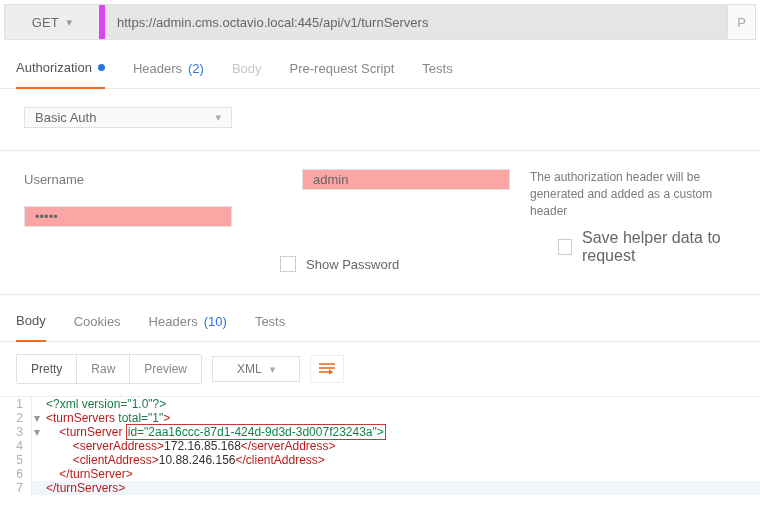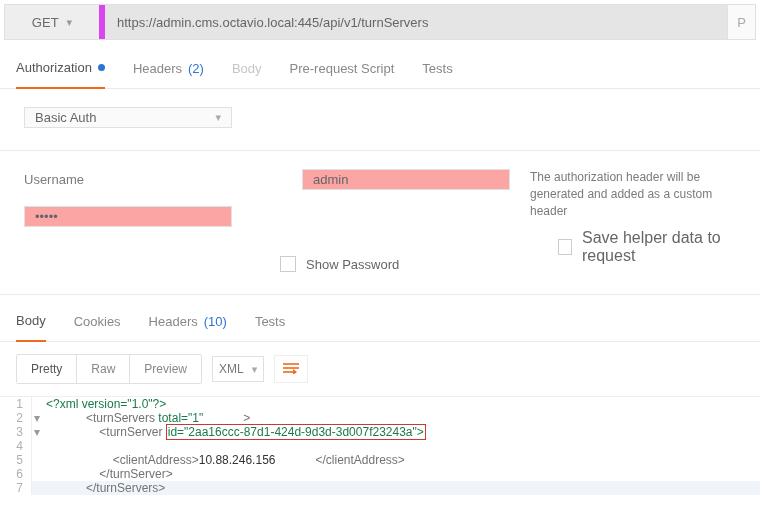--- a/index.html
+++ b/index.html
@@ -25,28 +25,28 @@
   .help { margin-left: 20px; color: #7b7b7b; font-size: 12px; line-height: 1.4; width: 220px; }
   .checkbox { width: 16px; height: 16px; border: 1px solid #ccc; margin-right: 10px; display: inline-block; vertical-align: middle; background: #fff; }
   .check-row { display: flex; align-items: center; margin-left: 48px; margin-top: 10px; color: #666; font-size: 16px; }
   .show-pw { display: flex; align-items: center; margin-left: 256px; margin-top: 29px; color: #666; font-size: 13px; }
   .response-tabs { display: flex; gap: 28px; padding: 18px 16px 0 16px; border-bottom: 1px solid #eaeaea; }
   .resp-toolbar { display: flex; align-items: center; gap: 10px; padding: 12px 16px; }
   .btn-group { display: flex; border: 1px solid #e0e0e0; border-radius: 2px; overflow: hidden; }
   .btn-group .btn { padding: 7px 14px; font-size: 12px; color: #888; background: #fff; cursor: pointer; }
   .btn-group .btn + .btn { border-left: 1px solid #e0e0e0; }
   .btn-group .btn.active { color: #555; }
-  .fmt { display: flex; align-items: center; gap: 8px; border: 1px solid #e0e0e0; padding: 5px 6px; color: #777; font-size: 12px; cursor: pointer; }
+  .fmt { display: flex; align-items: center; gap: 8px; border: 1px solid #e0e0e0; padding: 5px 24px; color: #777; font-size: 12px; cursor: pointer; }
   .wrap-toggle { border: 1px solid #eee; padding: 5px 8px; color: #f26b1d; font-size: 14px; cursor: pointer; }
   .code { font-family: Consolas, 'Courier New', monospace; font-size: 12px; border-top: 1px solid #eee; }
   .code-line { display: flex; }
   .gutter { width: 32px; text-align: right; padding-right: 8px; color: #b0b0b0; background: #fff; border-right: 1px solid #eee; user-select: none; }
   .fold { width: 10px; color: #999; text-align: center; }
   .code-content { padding-left: 4px; white-space: pre; }
-  .xml-tag { color: #737373; margin-left: 40px; }
+  .xml-tag { color: #b91c1c; }
   .xml-attr { color: #1b7a4c; }
   .xml-text { color: #333; }
   .xml-pi { color: #1b7a4c; }
   .hl-box { border: 1.5px solid #c93838; padding: 0 1px; }
   .cursor-line { background: #f0f5fb; }
 </style>
 </head>
 <body>
 
 <div class="top-bar">
@@ -168,20 +168,21 @@
       <div class="code-content"><span class="xml-tag">&lt;turnServers</span><span class="xml-attr"> total="1"</span><span class="xml-tag">&gt;</span></div>
     </div>
   <div class="code-line">
       <div class="gutter">3</div>
       <div class="fold">▾</div>
       <div class="code-content">    <span class="xml-tag">&lt;turnServer</span><span class="xml-attr"> </span><span class="hl-box"><span class="xml-attr">id="2aa16ccc-87d1-424d-9d3d-3d007f23243a"&gt;</span></span></div>
     </div>
   <div class="code-line">
       <div class="gutter">4</div>
       <div class="fold"></div>
+      <div class="code-content">        <span class="xml-tag">&lt;serverAddress&gt;</span><span class="xml-text">172.16.85.168</span><span class="xml-tag">&lt;/serverAddress&gt;</span></div>
     </div>
   <div class="code-line">
       <div class="gutter">5</div>
       <div class="fold"></div>
       <div class="code-content">        <span class="xml-tag">&lt;clientAddress&gt;</span><span class="xml-text">10.88.246.156</span><span class="xml-tag">&lt;/clientAddress&gt;</span></div>
     </div>
   <div class="code-line">
       <div class="gutter">6</div>
       <div class="fold"></div>
       <div class="code-content">    <span class="xml-tag">&lt;/turnServer&gt;</span></div>

